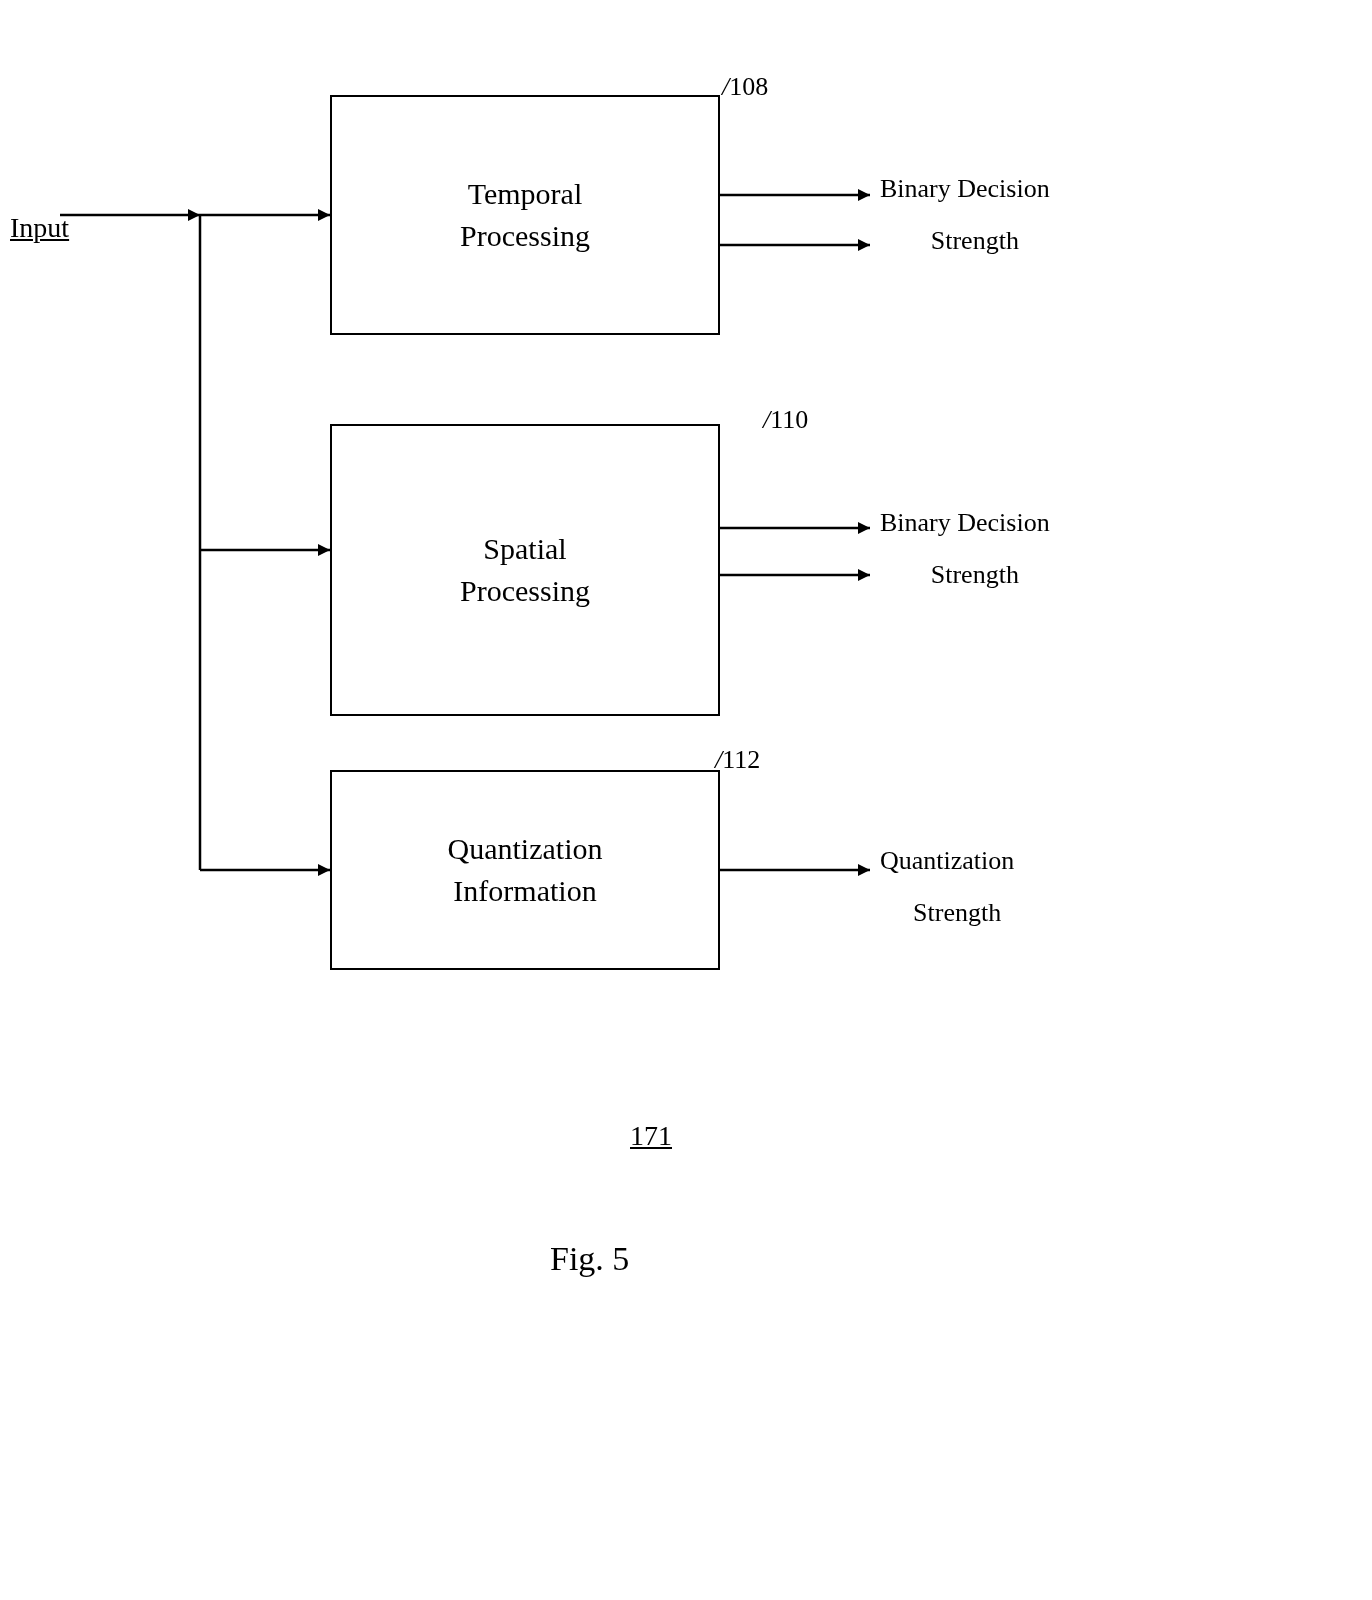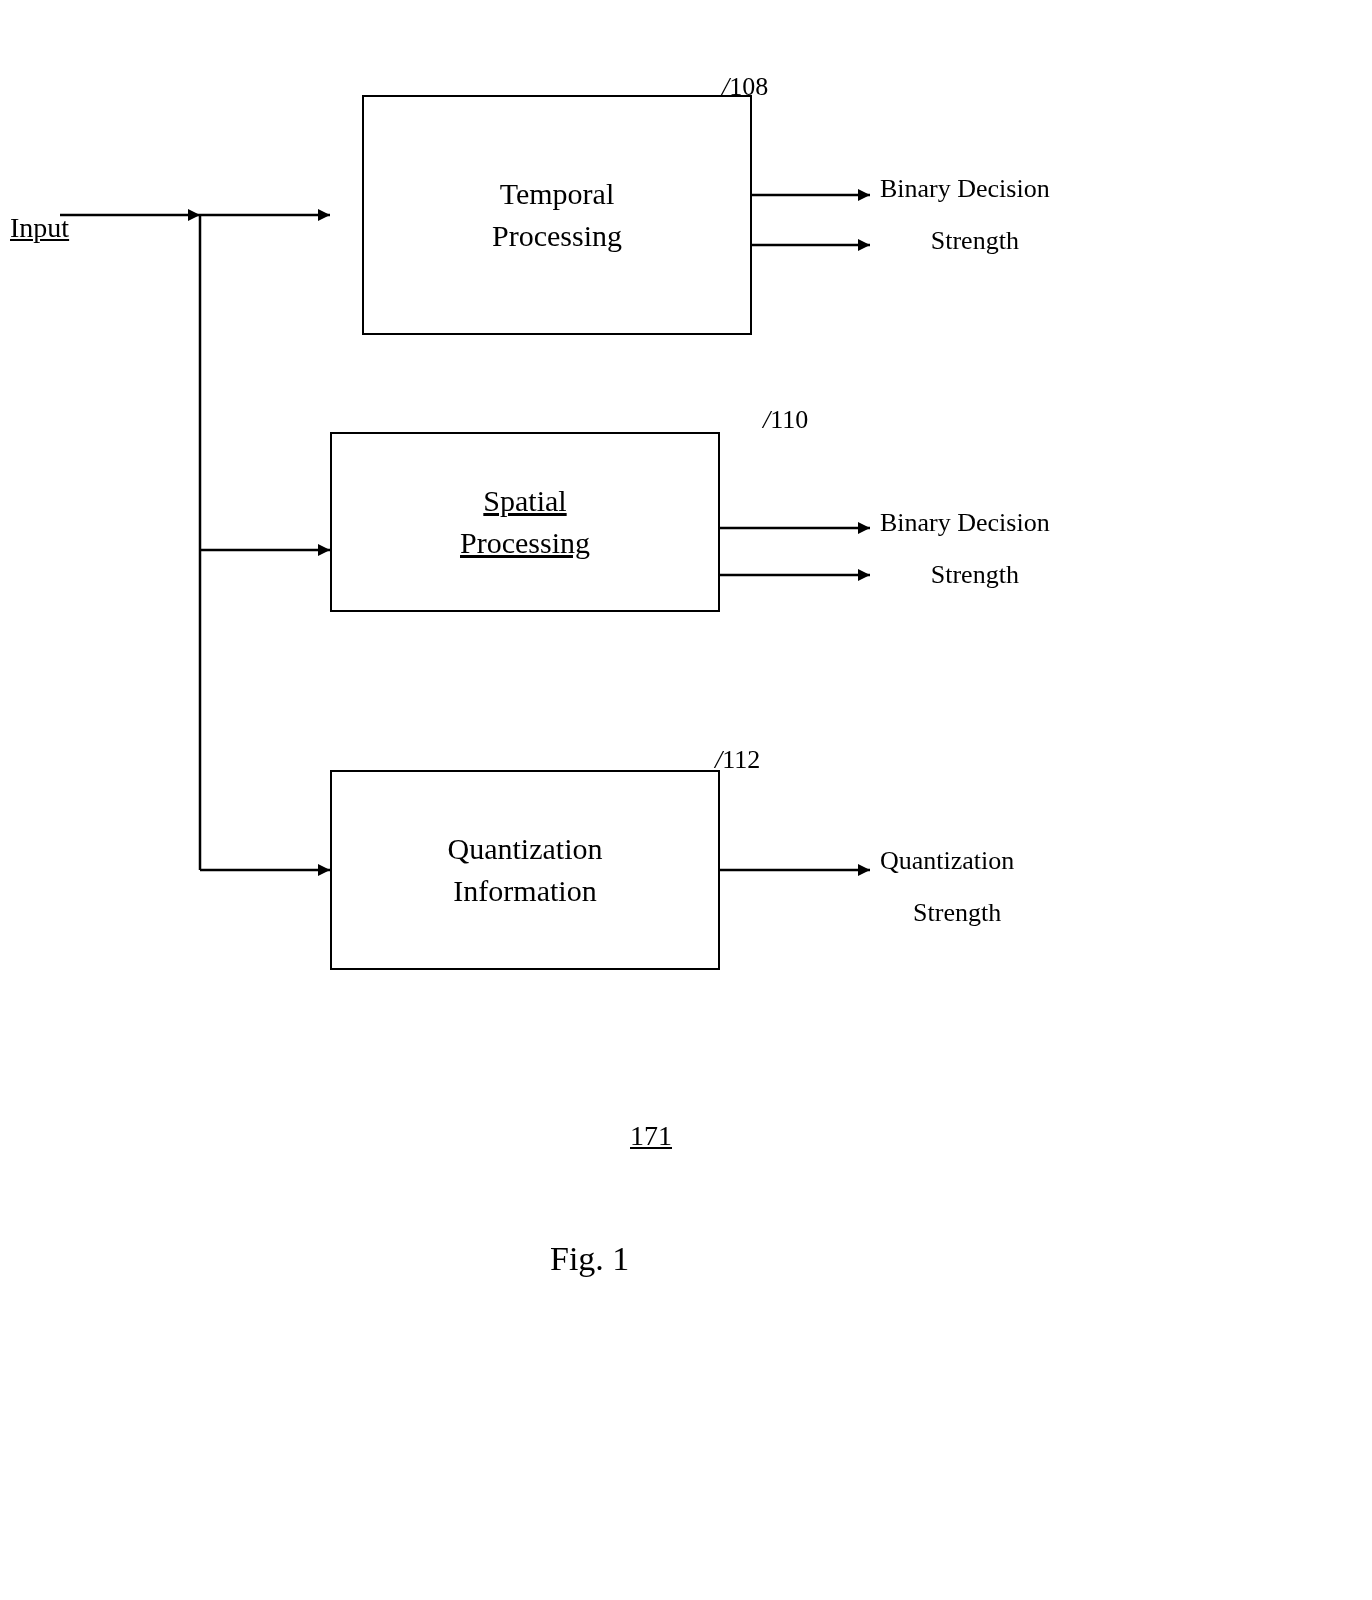--- a/index.html
+++ b/index.html
@@ -111,29 +111,29 @@
 
     <line x1="720" y1="535" x2="870" y2="535" stroke="#000" stroke-width="2.5"></line>
     <polygon points="870,535 858,529 858,541" fill="#000"></polygon>
 
     <line x1="720" y1="830" x2="870" y2="830" stroke="#000" stroke-width="2.5"></line>
     <polygon points="870,830 858,824 858,836" fill="#000"></polygon>
   </svg>
 
   <div class="input-label" style="left: 10px; top: 172px; text-decoration: underline;">Input</div>
 
-  <div class="block" style="left: 330px; top: 55px; width: 390px; height: 240px; font-size: 30px; margin-left: 32px;">
+  <div class="block" style="left: 330px; top: 55px; width: 390px; height: 240px; font-size: 30px;">
     <span>Temporal<br>Processing</span>
   </div>
 
   <div class="ref-num" style="left: 715px; top: 32px; margin-left: 7px;">
     <span style="font-style: italic;">/</span>108
   </div>
 
-  <div class="block" style="left: 330px; top: 392px; width: 390px; height: 180px; font-size: 30px; text-decoration: underline;">
+  <div class="block" style="left: 330px; top: 384px; width: 390px; height: 292px; font-size: 30px;">
     <span>Spatial<br>Processing</span>
   </div>
 
   <div class="ref-num" style="left: 715px; top: 365px; margin-left: 48px;">
     <span style="font-style: italic;">/</span>110
   </div>
 
   <div class="block" style="left: 330px; top: 730px; width: 390px; height: 200px; font-size: 30px;">
     <span>Quantization<br>Information</span>
   </div>
@@ -152,15 +152,15 @@
     <div style="margin-top: 10px; margin-left: 20px;">Strength</div>
   </div>
 
   <div class="output-label" style="left: 880px; top: 800px;">
     <div>Quantization</div>
     <div style="margin-top: 10px; margin-left: 20px;">Strength</div>
   </div>
 
   <div class="diagram-num" style="left: 630px; top: 1080px;">171</div>
 
-  <div class="fig-caption" style="left: 550px; top: 1200px;">Fig. 1</div>
+  <div class="fig-caption" style="left: 550px; top: 1200px;">Fig. 5</div>
 
 </div>
 
 </body></html>

